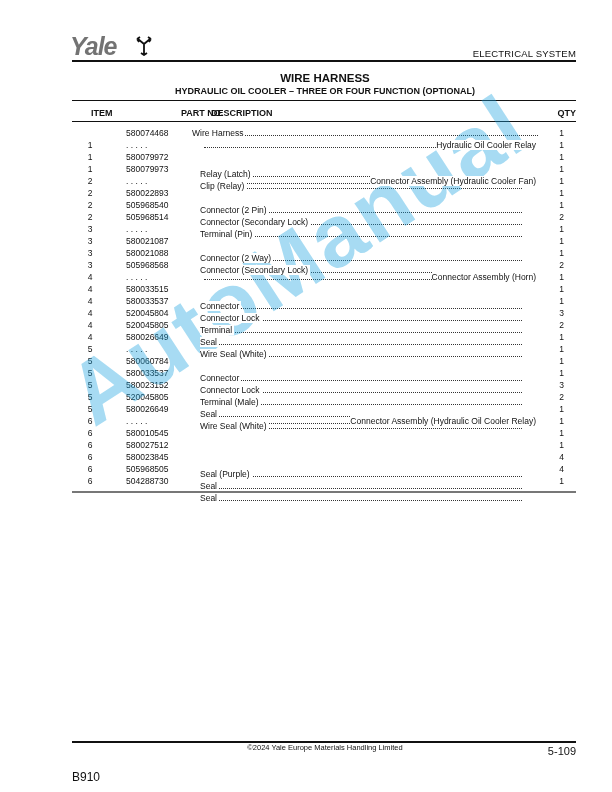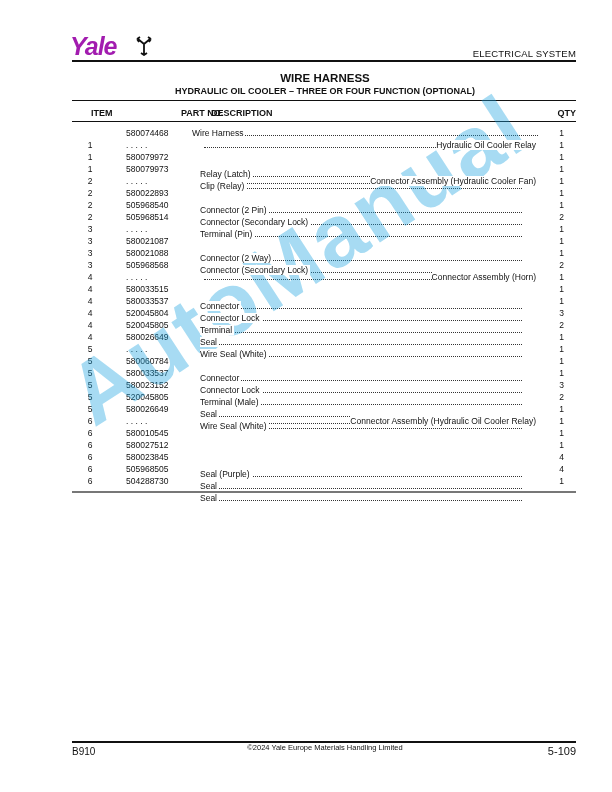--- a/index.html
+++ b/index.html
@@ -4,21 +4,21 @@
   <style>
     html, body { margin: 0; padding: 0; background: #ffffff; }
     body {
       width: 612px; height: 792px; position: relative; overflow: hidden;
       font-family: "Liberation Sans", sans-serif; color: #111;
     }
     .logo {
       position: absolute; left: 70px; top: 32px;
       font-family: "Liberation Sans", sans-serif;
       font-weight: bold; font-style: italic; font-size: 25px; letter-spacing: -1px;
-      color: #a21caf;
+      color: #737373;
     }
     .logo-mark {
       position: absolute; left: 135px; top: 36px; width: 18px; height: 20px;
     }
     .header-section {
       position: absolute; right: 36px; top: 48px; font-size: 9.5px; color: #111;
       letter-spacing: 0.2px;
     }
     .header-rule {
       position: absolute; left: 72px; width: 504px; top: 60px; height: 2px; background: #111;
@@ -63,21 +63,21 @@
     .watermark {
       position: absolute; left: 50px; top: 360px;
       font-family: "Liberation Sans", sans-serif; font-weight: bold;
       font-size: 88px; color: #1aa3e0; opacity: 0.38;
       transform: rotate(-33deg); transform-origin: left top; white-space: nowrap;
       pointer-events: none; letter-spacing: 2px;
     }
     .footer-rule {
       position: absolute; left: 72px; width: 504px; top: 741px; height: 2px; background: #111;
     }
-    .footer-left { position: absolute; left: 72px; top: 746px; font-size: 10px; }
+    .footer-left { position: absolute; left: 72px; top: 770px; font-size: 12px; }
     .footer-center { position: absolute; left: 0; width: 650px; text-align: center; top: 743px; font-size: 7.5px; }
     .footer-right { position: absolute; right: 36px; top: 745px; font-size: 11px; }
   </style>
 </head>
 <body>
 
 <div class="logo">Yale</div>
 <svg class="logo-mark" viewBox="0 0 18 20">
   <path d="M9 8 L9 19 M9 8 L3 3 M9 8 L15 3 M2 3 L5 1 M2 3 L4 6 M16 3 L13 1 M16 3 L14 6 M6 17 L9 19 L12 17" stroke="#111" stroke-width="1.8" fill="none"></path>
 </svg>

